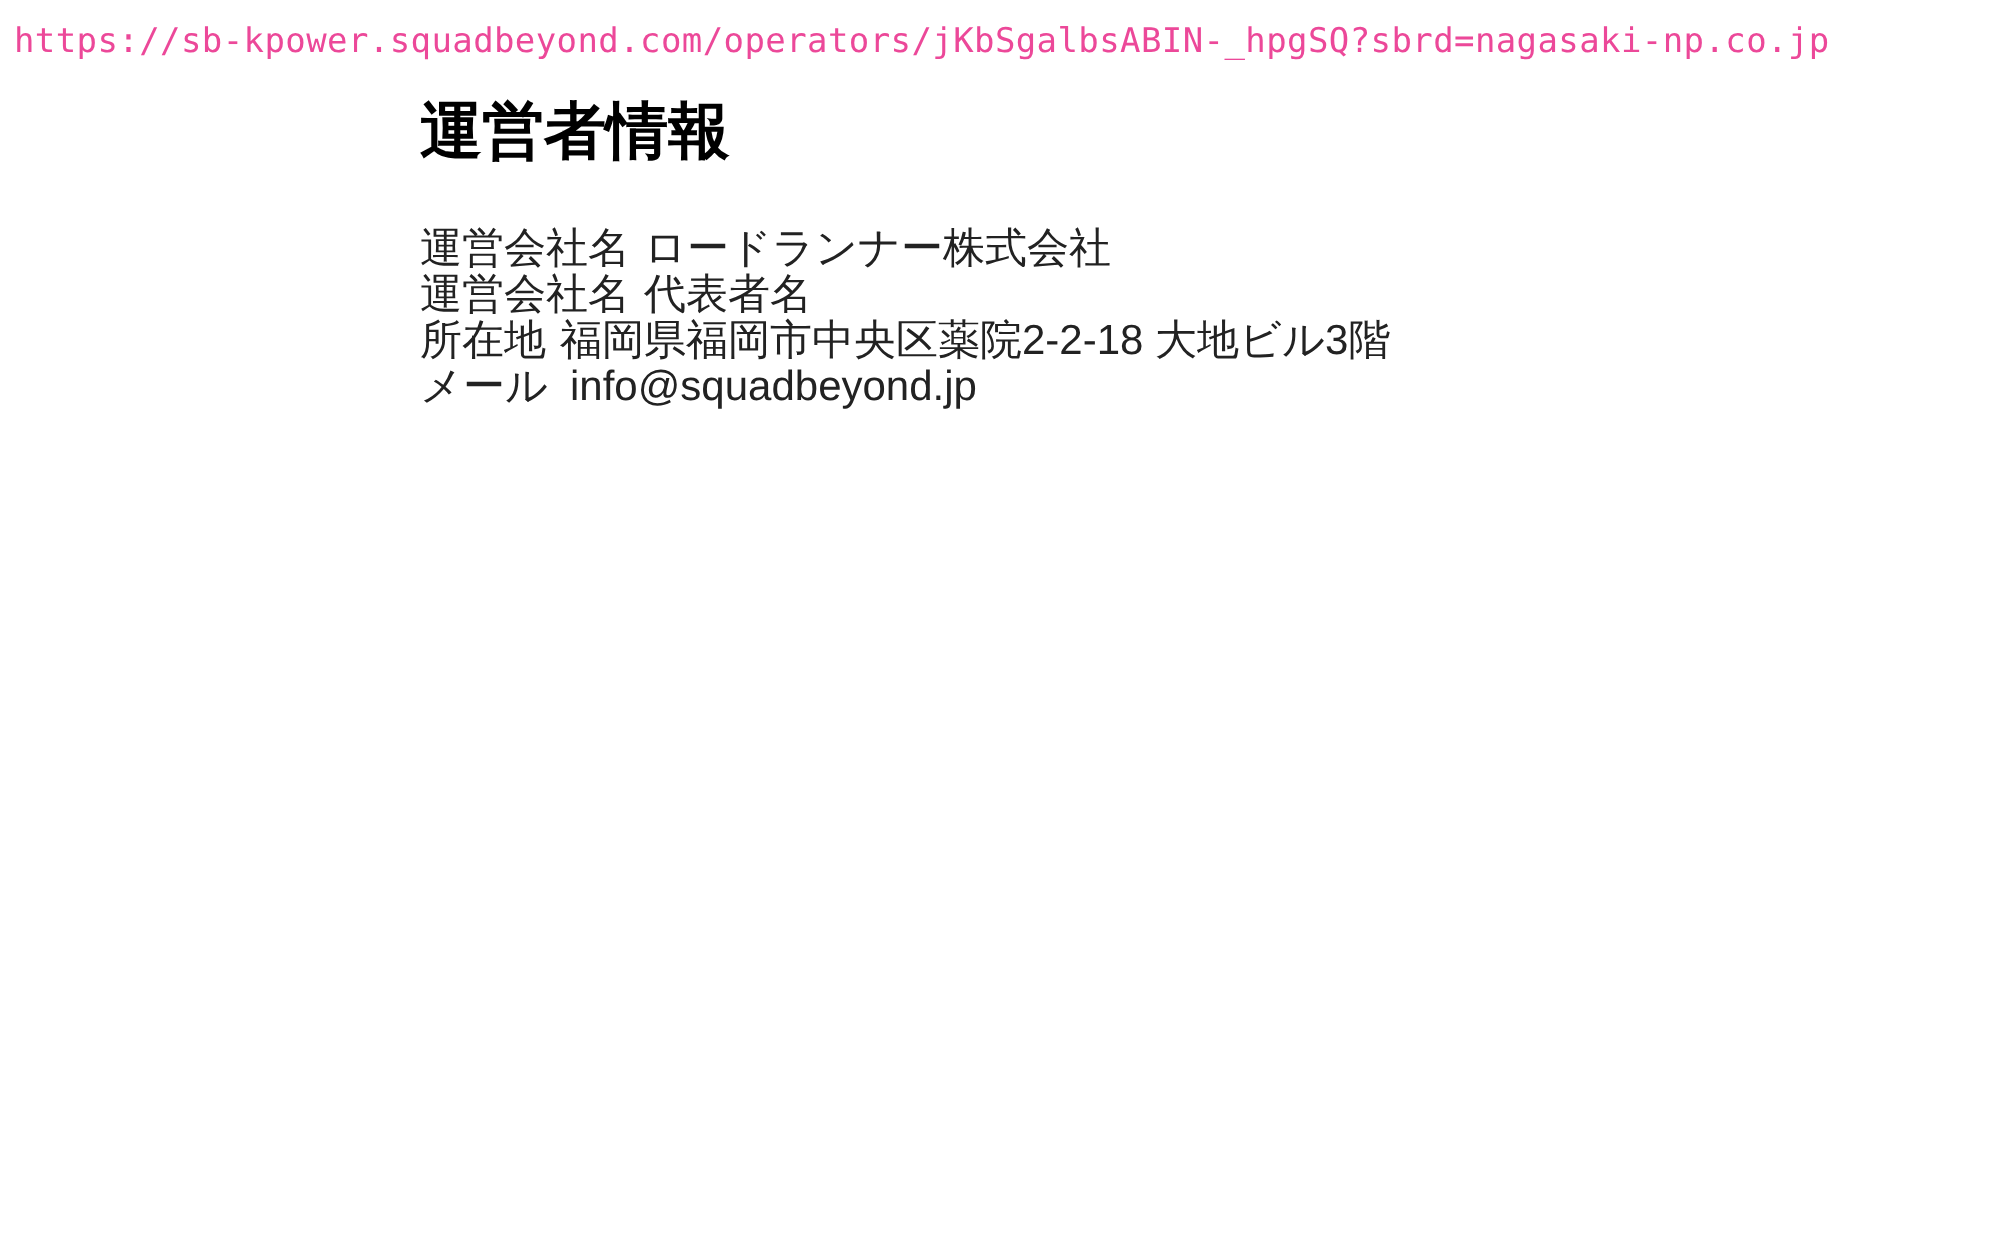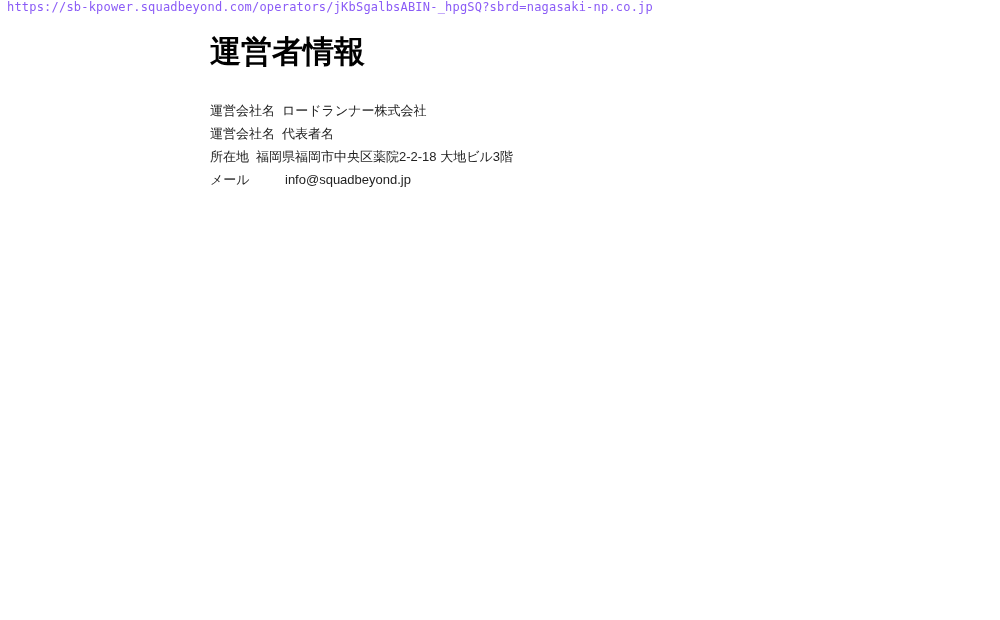--- a/index.html
+++ b/index.html
@@ -11,42 +11,42 @@
   body {
     width: 1000px;
     height: 620px;
     position: relative;
     overflow: hidden;
     font-family: "Liberation Sans", "DejaVu Sans", sans-serif;
     color: #000;
   }
   .url-line {
     position: absolute;
-    top: 0;
+    top: 11px;
     left: 7px;
     font-family: "DejaVu Sans Mono", "Liberation Mono", monospace;
-    font-size: 12px;
+    font-size: 17px;
     letter-spacing: 0.2px;
-    color: #8b5cf6;
+    color: #ec4899;
     white-space: nowrap;
   }
   .content {
     width: 580px;
-    margin: 0 auto;
+    margin: 14px auto;
     padding-top: 34px;
   }
   .page-title {
     font-size: 31px;
     line-height: 36px;
     font-weight: 700;
     color: #000000;
     margin: 0 0 29px 0;
   }
   .rows {
-    font-size: 13px;
+    font-size: 21px;
     line-height: 23px;
     color: #222222;
   }
   .row {
     margin: 0;
     white-space: nowrap;
   }
   .row .label {
     display: inline-block;
   }

